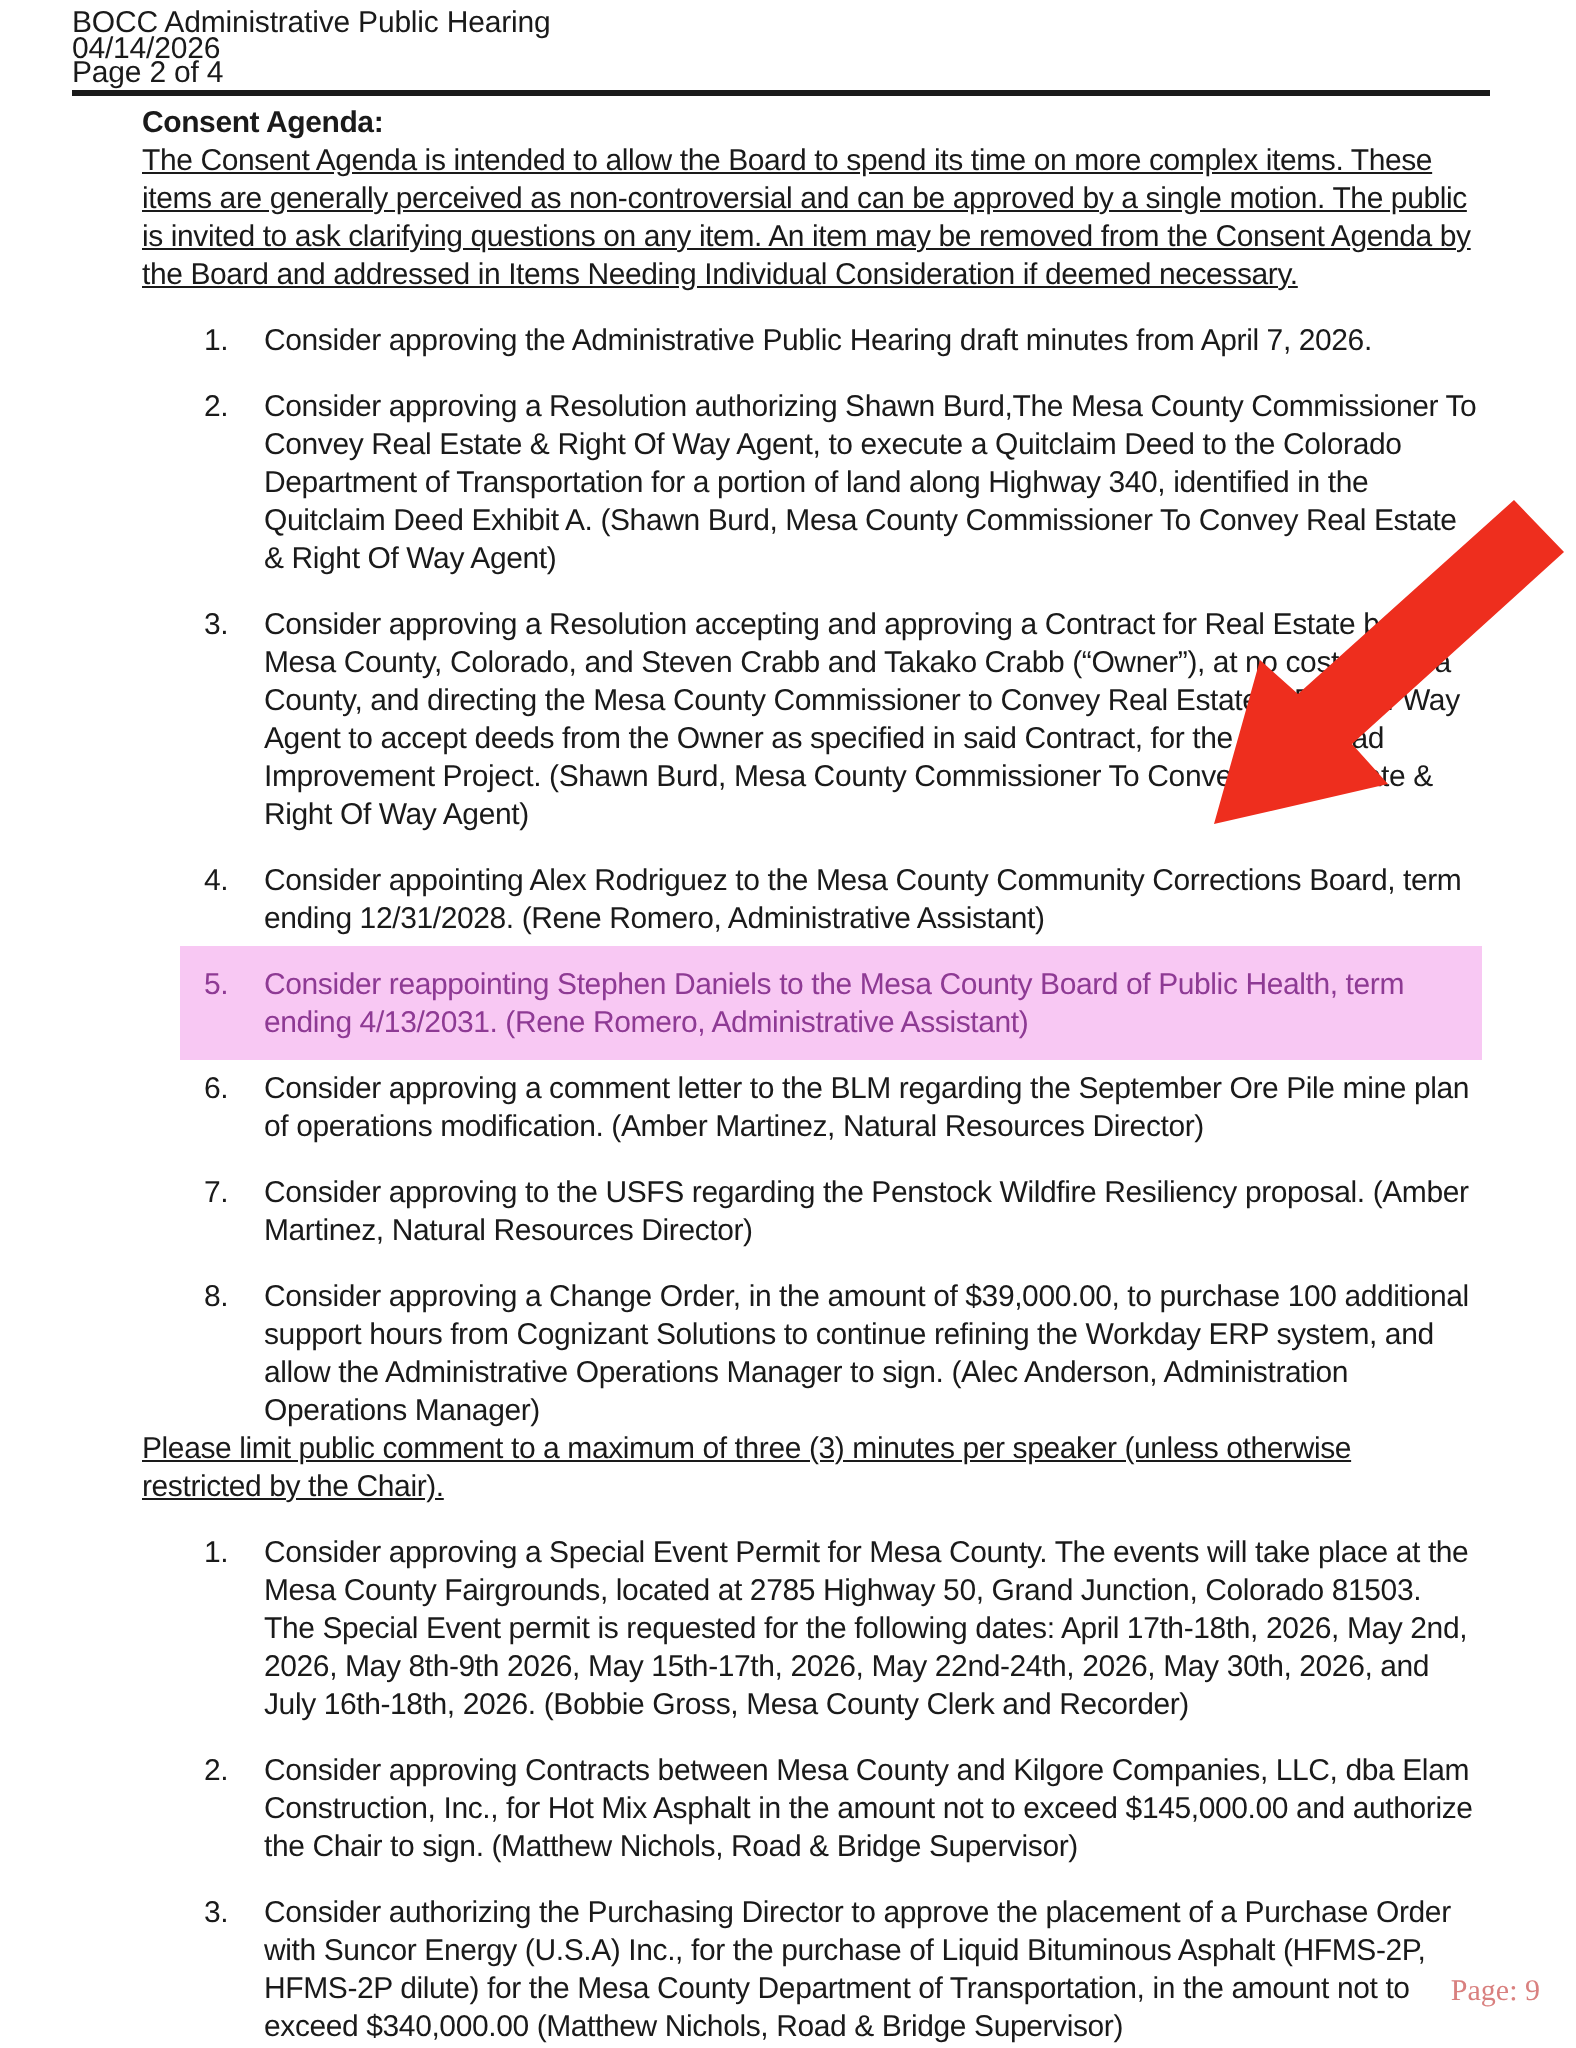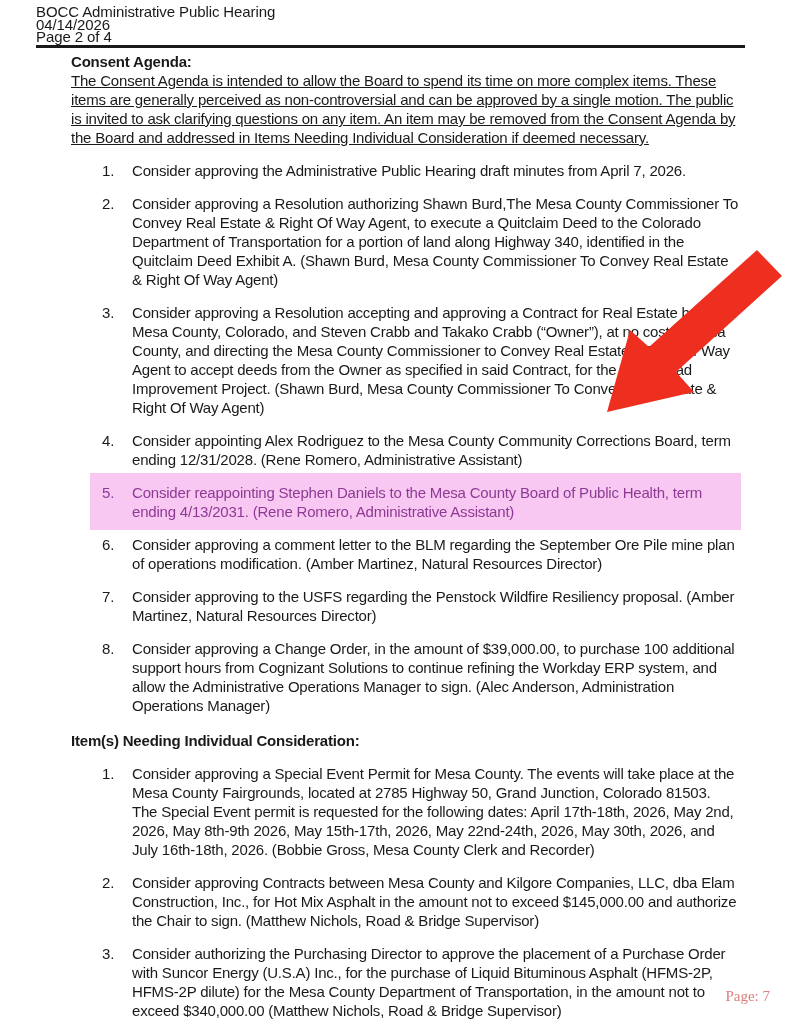--- a/index.html
+++ b/index.html
@@ -102,34 +102,34 @@
   </div>
   <div class="item">
     <span class="num">7.</span>
     <span class="txt">Consider approving to the USFS regarding the Penstock Wildfire Resiliency proposal. (Amber Martinez, Natural Resources Director)</span>
   </div>
   <div class="item">
     <span class="num">8.</span>
     <span class="txt">Consider approving a Change Order, in the amount of $39,000.00, to purchase 100 additional support hours from Cognizant Solutions to continue refining the Workday ERP system, and allow the Administrative Operations Manager to sign. (Alec Anderson, Administration Operations Manager)</span>
   </div>
 
-  <div class="section2-heading">Item(s) Needing Individual Consideration:</div>
+  <p class="intro">Please limit public comment to a maximum of three (3) minutes per speaker (unless otherwise restricted by the Chair).</p>
 
   <div class="item">
     <span class="num">1.</span>
     <span class="txt">Consider approving a Special Event Permit for Mesa County.  The events will take place at the Mesa County Fairgrounds, located at 2785 Highway 50, Grand Junction, Colorado 81503.  The Special Event permit is requested for the following dates:  April 17th-18th, 2026, May 2nd, 2026, May 8th-9th 2026, May 15th-17th, 2026, May 22nd-24th, 2026, May 30th, 2026, and July 16th-18th, 2026. (Bobbie Gross, Mesa County Clerk and Recorder)</span>
   </div>
   <div class="item">
     <span class="num">2.</span>
     <span class="txt">Consider approving Contracts between Mesa County and Kilgore Companies, LLC, dba Elam Construction, Inc., for Hot Mix Asphalt in the amount not to exceed $145,000.00 and authorize the Chair to sign. (Matthew Nichols, Road &amp; Bridge Supervisor)</span>
   </div>
   <div class="item">
     <span class="num">3.</span>
     <span class="txt">Consider authorizing the Purchasing Director to approve the placement of a Purchase Order with Suncor Energy (U.S.A) Inc., for the purchase of Liquid Bituminous Asphalt (HFMS-2P, HFMS-2P dilute) for the Mesa County Department of Transportation, in the amount not to exceed $340,000.00 (Matthew Nichols, Road &amp; Bridge Supervisor)</span>
   </div>
 
 </div>
 
 <svg class="arrow-overlay" width="788" height="1024" viewBox="0 0 788 1024">
   <polygon points="757,250 649,347 630,330 607,412 694,392 676,372 782,276" fill="#ee2e1e"></polygon>
 </svg>
 
-<div class="page-footer">Page: 7</div>
+<div class="page-footer">Page: 9</div>
 
 </body></html>

